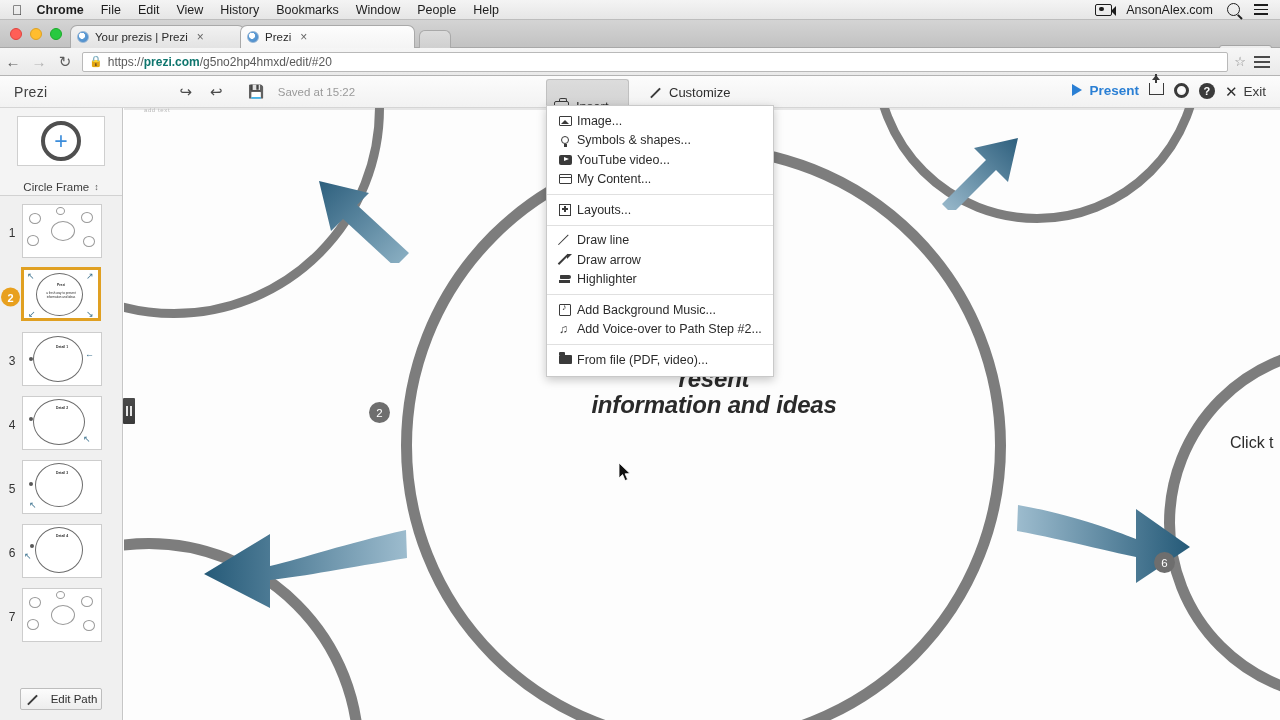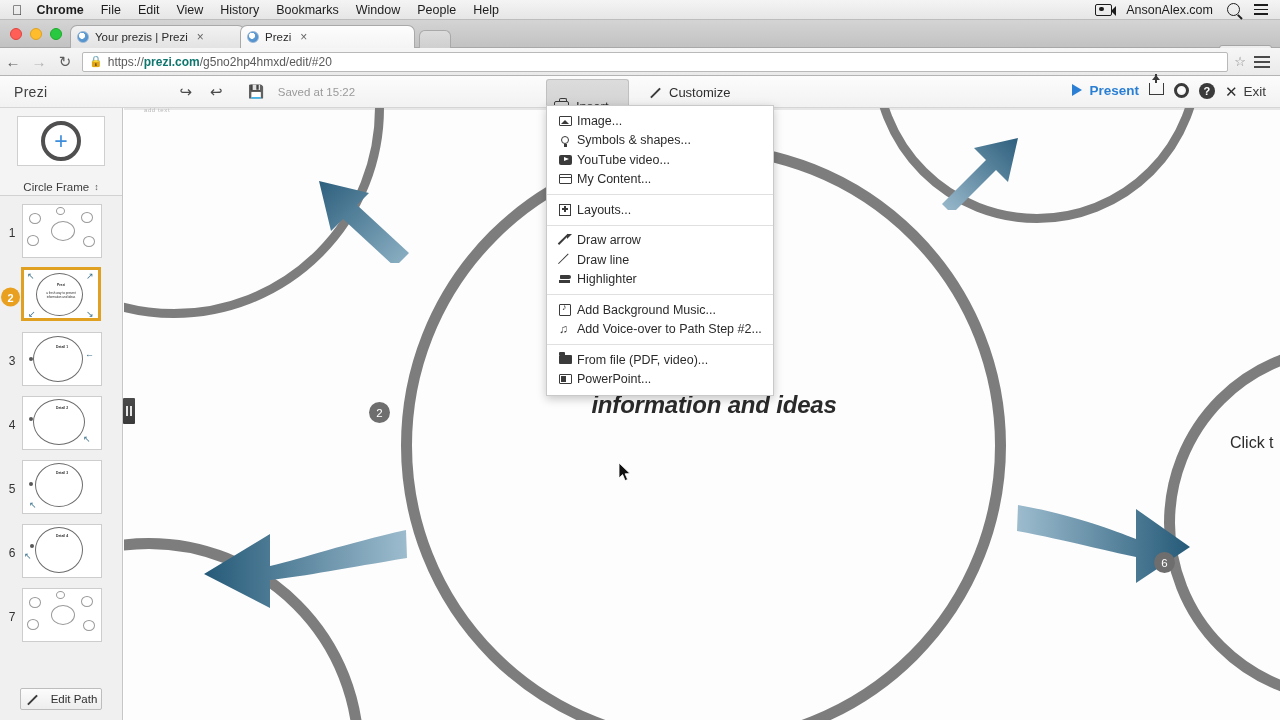--- a/index.html
+++ b/index.html
@@ -570,32 +570,32 @@
     <span class="mico">
         <span class="ic-layout"></span>
       </span>
     <span>Layouts...</span>
   </div>
 
   <div class="msep"></div>
 
   <div class="mrow">
     <span class="mico">
+        <span class="ic-line"></span>
+      </span>
+    <span>Draw line</span>
+  </div>
+  <div class="mrow">
+    <span class="mico">
         <span class="ic-darrow"></span>
       </span>
     <span>Draw arrow</span>
   </div>
   <div class="mrow">
     <span class="mico">
-        <span class="ic-line"></span>
-      </span>
-    <span>Draw line</span>
-  </div>
-  <div class="mrow">
-    <span class="mico">
         <span class="ic-hl"></span>
       </span>
     <span>Highlighter</span>
   </div>
 
   <div class="msep"></div>
 
   <div class="mrow">
     <span class="mico">
         <span class="ic-music"></span>
@@ -610,19 +610,13 @@
   </div>
 
   <div class="msep"></div>
 
   <div class="mrow">
     <span class="mico">
         <span class="ic-folder"></span>
       </span>
     <span>From file (PDF, video)...</span>
   </div>
-  <div class="mrow">
-    <span class="mico">
-        <span class="ic-ppt"></span>
-      </span>
-    <span>PowerPoint...</span>
-  </div>
 </div>
 
 </body></html>

